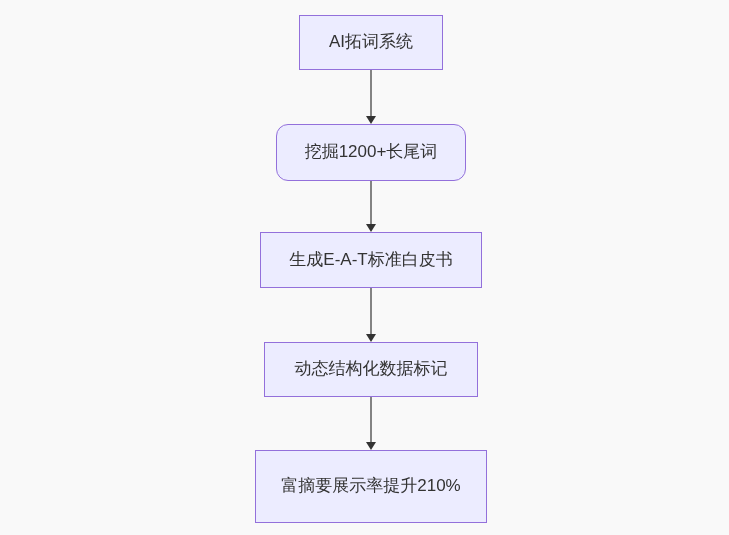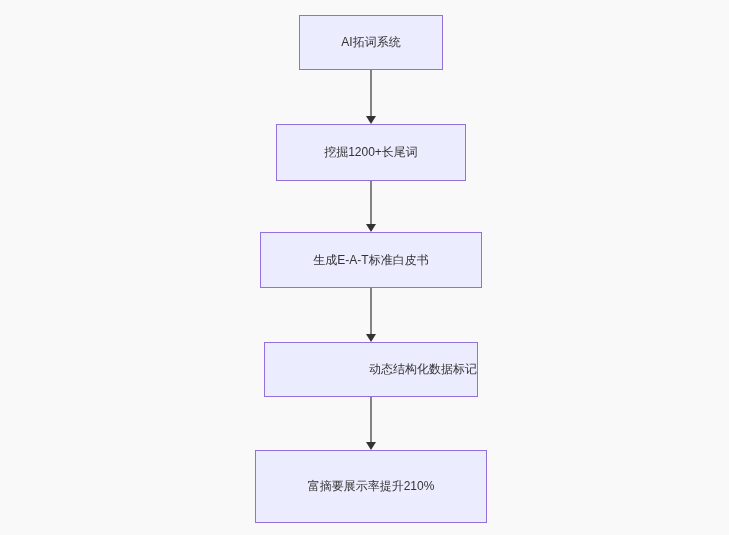--- a/index.html
+++ b/index.html
@@ -16,32 +16,32 @@
     height: 535px;
     background: #f9f9f9;
     font-family: "Liberation Sans", "DejaVu Sans", sans-serif;
   }
   .node {
     position: absolute;
     box-sizing: border-box;
     background: #ECECFF;
     border: 1px solid #9370DB;
     color: #333333;
-    font-size: 12px;
+    font-size: 17px;
     line-height: 1.2;
     display: flex;
     align-items: center;
     justify-content: center;
     text-align: center;
     white-space: nowrap;
   }
   .n1 { left: 299px; top: 15px;  width: 144px; height: 55px; }
-  .n2 { left: 276px; top: 124px; width: 190px; height: 57px; }
+  .n2 { left: 276px; top: 124px; width: 190px; height: 57px; border-radius: 12px; }
   .n3 { left: 260px; top: 232px; width: 222px; height: 56px; }
-  .n4 { left: 264px; top: 342px; width: 214px; height: 55px; justify-content: flex-end; }
+  .n4 { left: 264px; top: 342px; width: 214px; height: 55px; }
   .n5 { left: 255px; top: 450px; width: 232px; height: 73px; }
 
   .edge {
     position: absolute;
     left: 365px;
     width: 12px;
   }
   .e1 { top: 70px;  height: 54px; }
   .e2 { top: 181px; height: 51px; }
   .e3 { top: 288px; height: 54px; }

